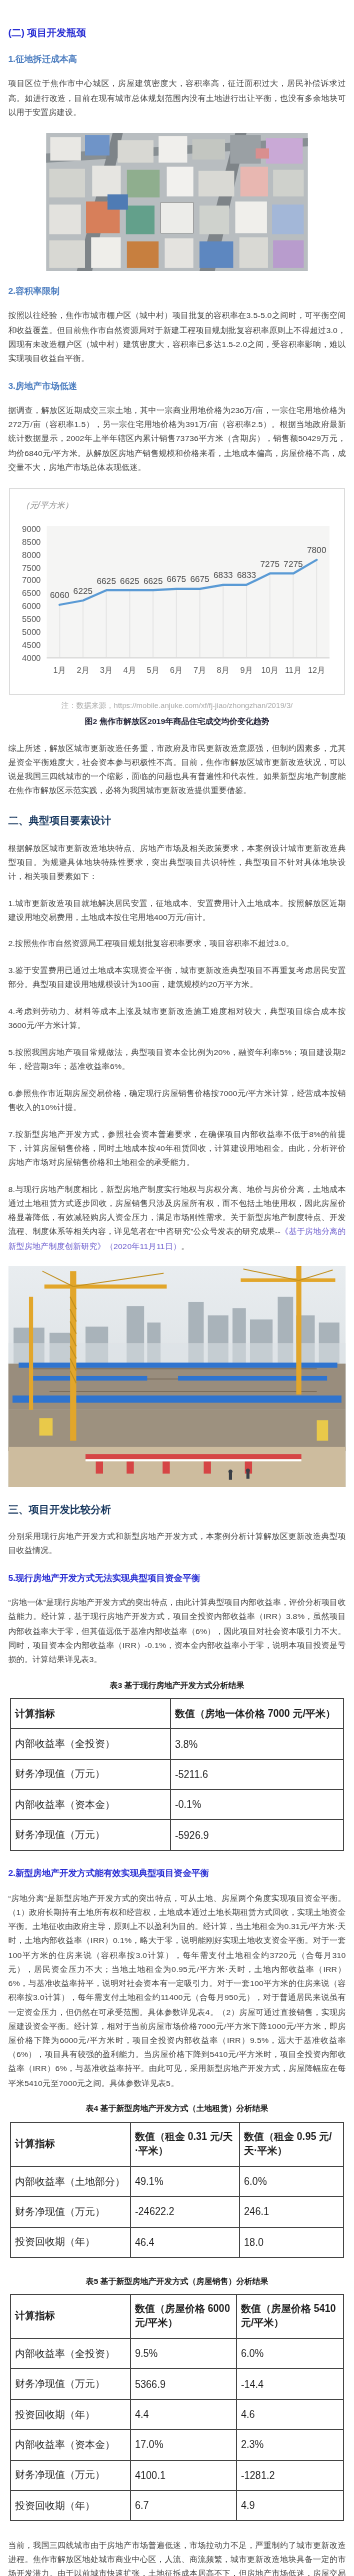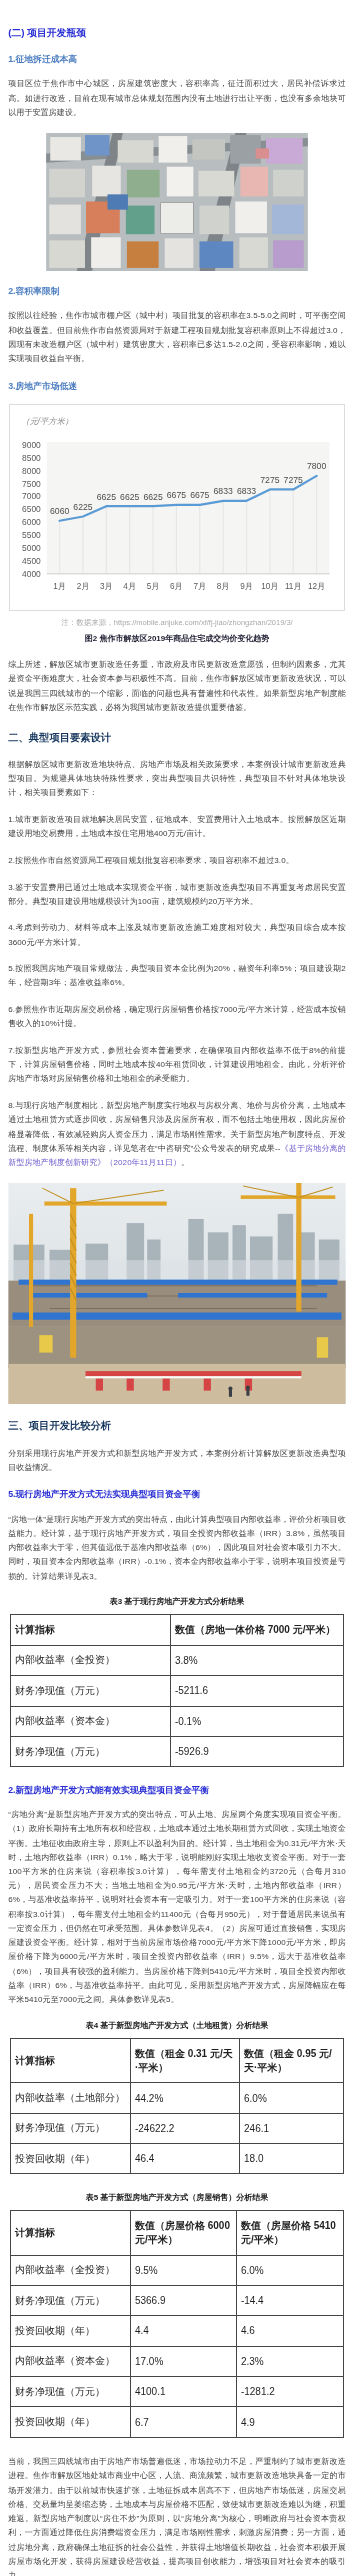--- a/index.html
+++ b/index.html
@@ -72,20 +72,21 @@
         <rect x="378" y="204" width="56" height="60" fill="#d9d9d4"></rect>
       <rect x="444" y="210" width="60" height="54" fill="#b89ccd"></rect>
       <rect x="120" y="120" width="40" height="30" fill="#4f7bb4"></rect>
         <rect x="410" y="30" width="26" height="20" fill="#d98f8f"></rect>
     </svg>
 
     <div class="h4">2.容积率限制</div>
     <p class="body">按照以往经验，焦作市城市棚户区（城中村）项目批复的容积率在3.5-5.0之间时，可平衡空间和收益覆盖。但目前焦作市自然资源局对于新建工程项目规划批复容积率原则上不得超过3.0，因现有未改造棚户区（城中村）建筑密度大，容积率已多达1.5-2.0之间，受容积率影响，难以实现项目收益自平衡。</p>
 
     <div class="h4">3.房地产市场低迷</div>
+    <p class="body">据调查，解放区近期成交三宗土地，其中一宗商业用地价格为236万/亩，一宗住宅用地价格为272万/亩（容积率1.5），另一宗住宅用地价格为391万/亩（容积率2.5）。根据当地政府最新统计数据显示，2002年上半年辖区内累计销售73736平方米（含期房），销售额50429万元，均价6840元/平方米。从解放区房地产销售规模和价格来看，土地成本偏高，房屋价格不高，成交量不大，房地产市场总体表现低迷。</p>
 
     <div class="chartbox">
       <div class="chart-unit">（元/平方米）</div>
       <div><svg width="100%" viewBox="0 0 656 340" font-family="Liberation Sans, sans-serif">
             <rect x="66" y="16" width="570" height="266" fill="#f5f5f4"></rect>
             <text x="54" y="28" text-anchor="end" font-size="17" fill="#595959">9000</text>
             <text x="54" y="54" text-anchor="end" font-size="17" fill="#595959">8500</text>
             <text x="54" y="80" text-anchor="end" font-size="17" fill="#595959">8000</text>
             <text x="54" y="106" text-anchor="end" font-size="17" fill="#595959">7500</text>
             <text x="54" y="132" text-anchor="end" font-size="17" fill="#595959">7000</text>
@@ -269,21 +270,21 @@
         <thead>
           <tr>
             <th>计算指标</th>
             <th>数值（租金 0.31 元/天·平米）</th>
             <th>数值（租金 0.95 元/天·平米）</th>
           </tr>
         </thead>
         <tbody>
           <tr>
             <td>内部收益率（土地部分）</td>
-            <td>44.2%</td>
+            <td>49.1%</td>
             <td>6.0%</td>
           </tr>
           <tr>
             <td>财务净现值（万元）</td>
             <td>-24622.2</td>
             <td>246.1</td>
           </tr>
           <tr>
             <td>投资回收期（年）</td>
             <td>46.4</td>

